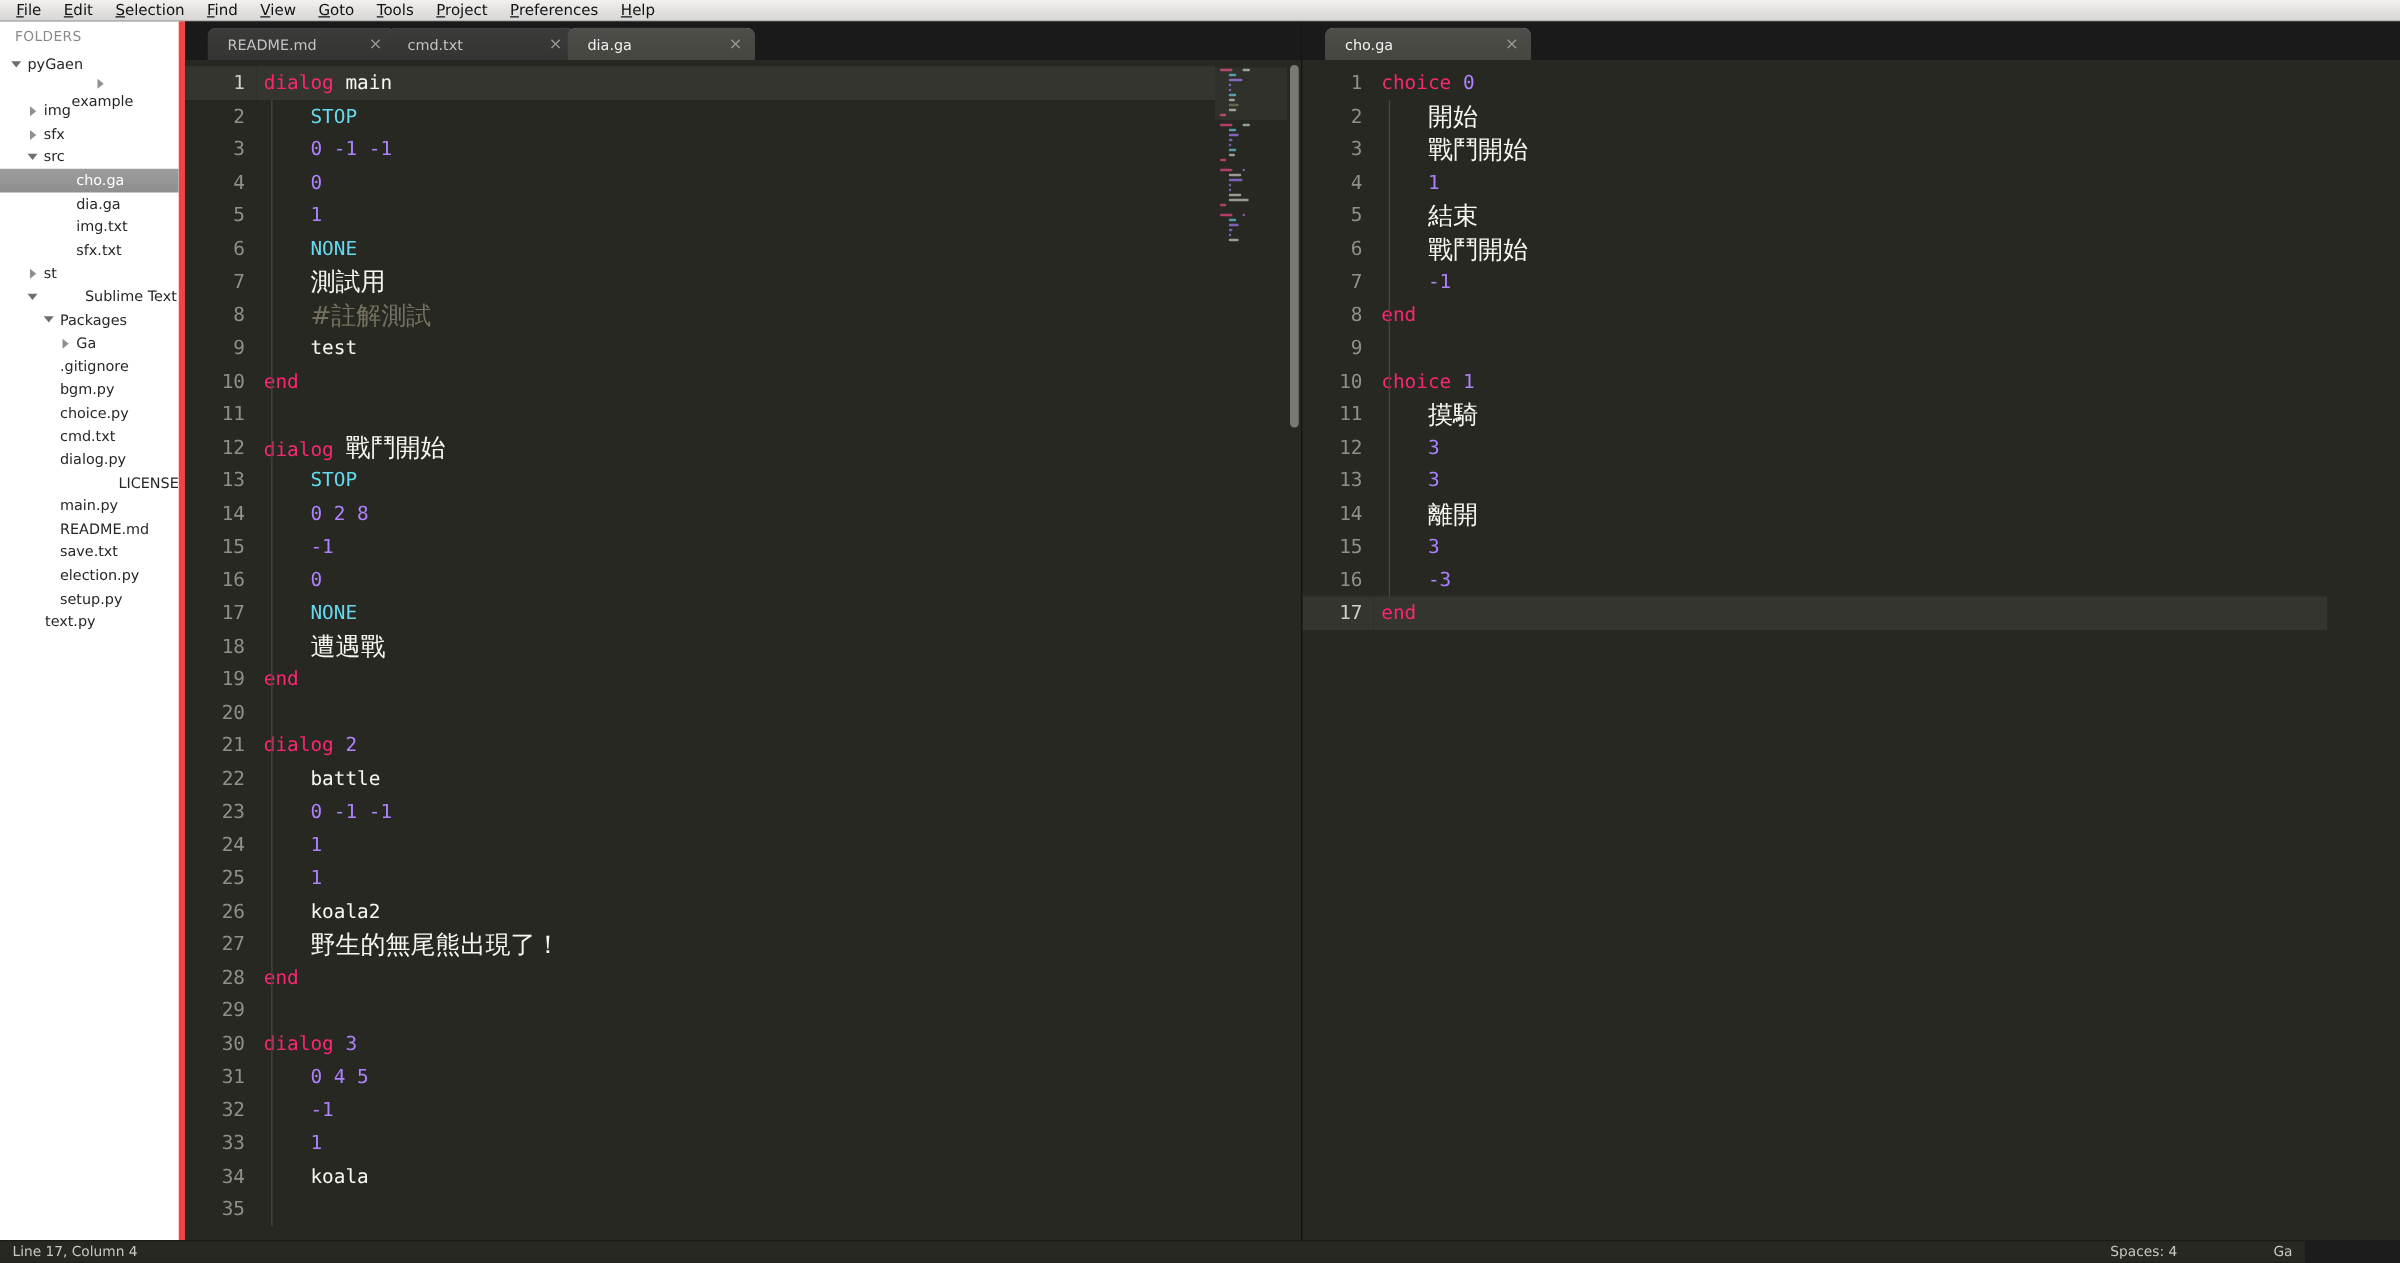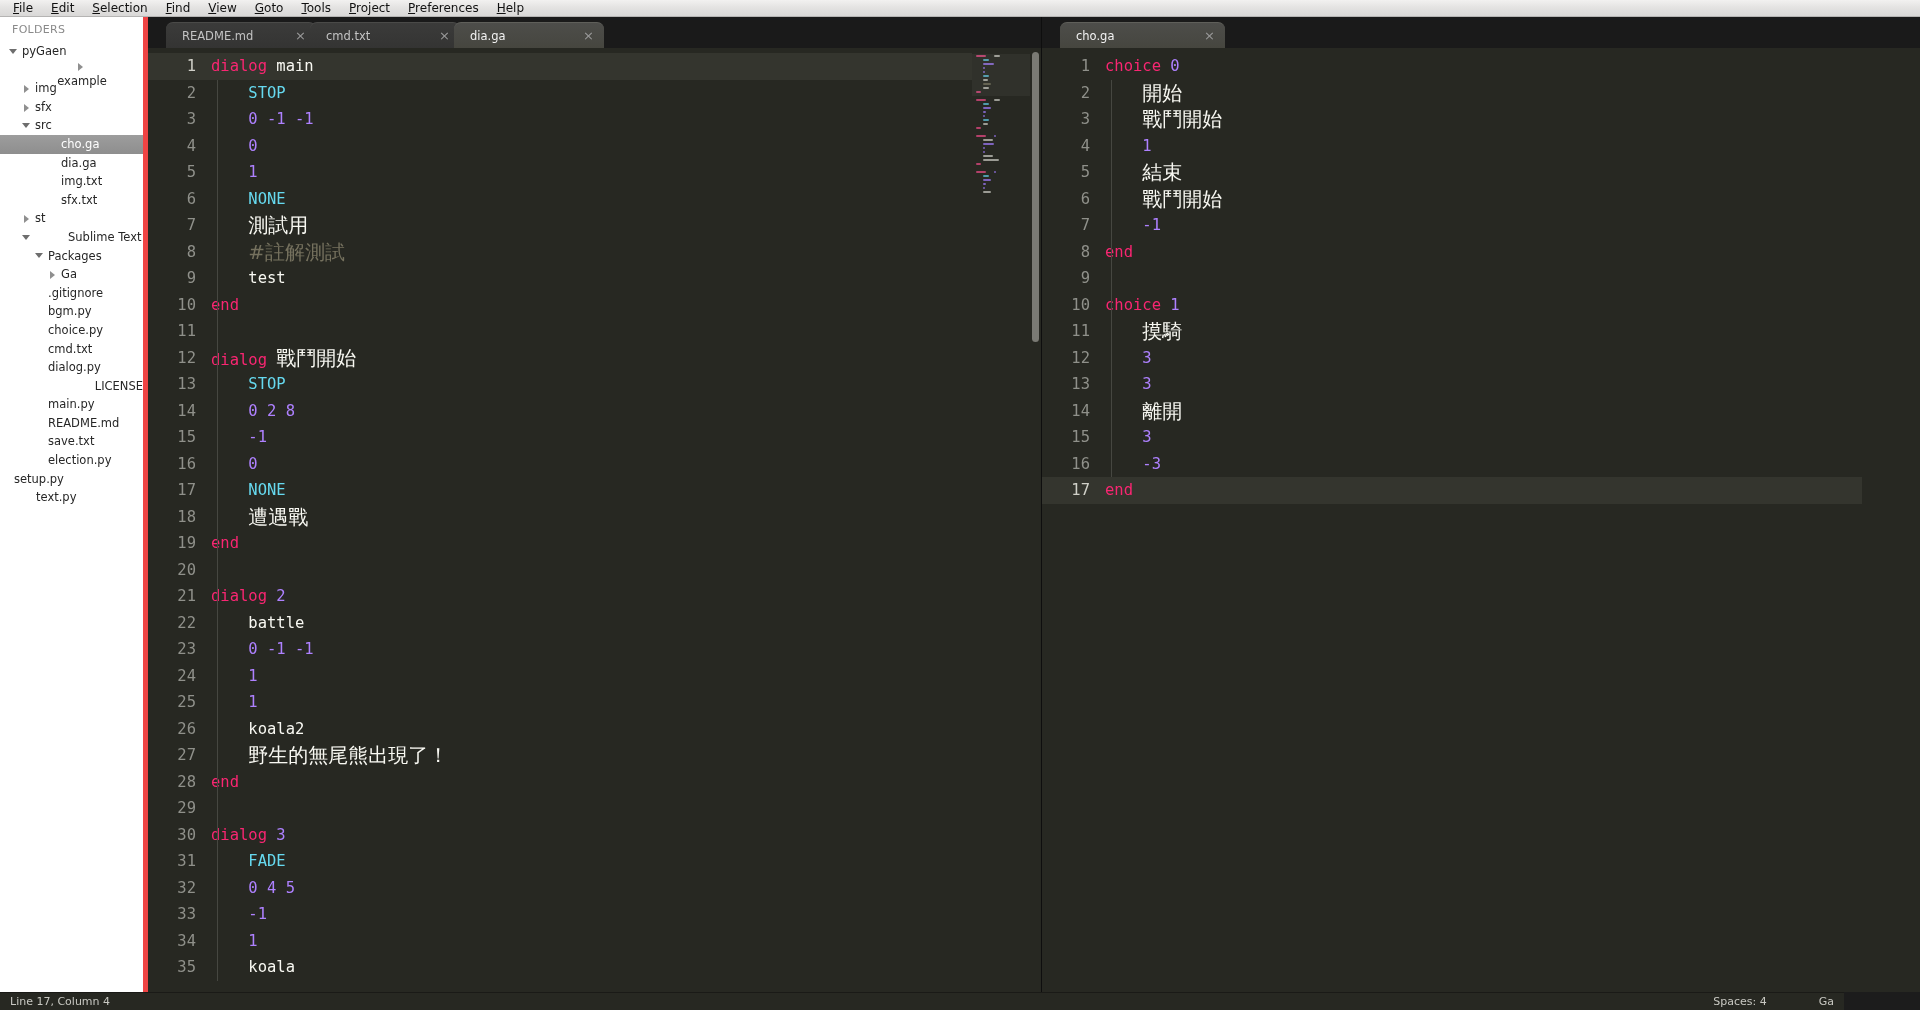--- a/index.html
+++ b/index.html
@@ -260,20 +260,21 @@
     left: 0; bottom: 0;
     width: 1844px; height: 18px;
     background: #272822;
     color: #c8c8c2;
     font-size: 11px;
     display: flex;
     align-items: center;
     padding: 0 10px;
     font-family: "DejaVu Sans", sans-serif;
     border-top: 1px solid #1a1a17;
+    gap: 25px;
   }
   #status-left { flex: 0 0 auto; }
   #status-spacer { flex: 1 1 auto; }
   .status-right-item { margin-left: 52px; }
 </style>
 </head>
 <body>
 
 <div id="menubar">
     <div class="menu-item"><span class="mn">F</span>ile</div>
@@ -378,21 +379,21 @@
           <span class="tree-label">README.md</span>
         </div>
         <div class="tree-row" style="padding-left: 34px;">
           <span class="twisty none"></span>
           <span class="tree-label">save.txt</span>
         </div>
         <div class="tree-row" style="padding-left: 34px;">
           <span class="twisty none"></span>
           <span class="tree-label">election.py</span>
         </div>
-        <div class="tree-row" style="">
+        <div class="tree-row" style="padding-left: 34px;">
           <span class="twisty none"></span>
           <span class="tree-label">setup.py</span>
         </div>
         <div class="tree-row" style="padding-left: 22px;">
           <span class="twisty none"></span>
           <span class="tree-label">text.py</span>
         </div>
       </div>
   </div>
 
@@ -476,21 +477,20 @@
             <div class="line"><span class="kw">dialog</span><span class="txt"> </span><span class="num">2</span></div>
             <div class="line"><span class="txt">    </span><span class="txt">battle</span></div>
             <div class="line"><span class="txt">    </span><span class="num">0 -1 -1</span></div>
             <div class="line"><span class="txt">    </span><span class="num">1</span></div>
             <div class="line"><span class="txt">    </span><span class="num">1</span></div>
             <div class="line"><span class="txt">    </span><span class="txt">koala2</span></div>
             <div class="line"><span class="txt">    </span><span class="txt cjk">野生的無尾熊出現了！</span></div>
             <div class="line"><span class="kw">end</span></div>
             <div class="line">&nbsp;</div>
             <div class="line"><span class="kw">dialog</span><span class="txt"> </span><span class="num">3</span></div>
-            <div class="line"><span class="txt">    </span><span class="fn">FADE</span></div>
             <div class="line"><span class="txt">    </span><span class="num">0 4 5</span></div>
             <div class="line"><span class="txt">    </span><span class="num">-1</span></div>
             <div class="line"><span class="txt">    </span><span class="num">1</span></div>
             <div class="line"><span class="txt">    </span><span class="txt">koala</span></div>
           </div>
         <div class="minimap" id="minimap-left">
           <div class="mm-view" id="mmview-left" style="top: 6px; height: 42px;"></div>
         <div class="mm-line">
               <span class="mm-seg" style="width: 9.6px; background: rgb(179, 64, 106);"></span>
               <span class="mm-seg" style="width: 6px; background: transparent;"></span>

